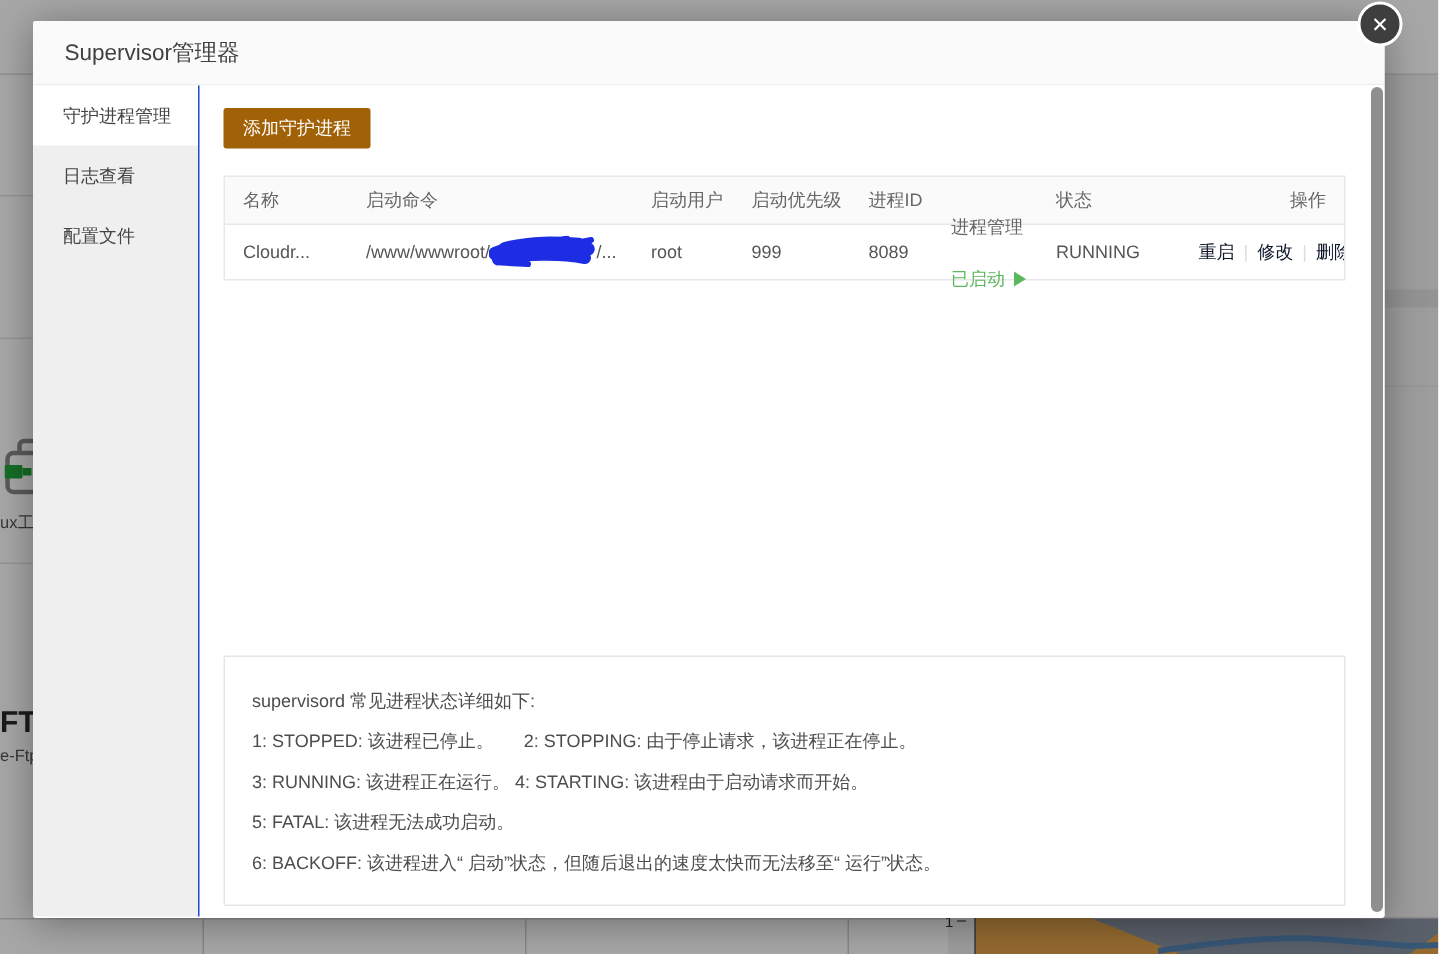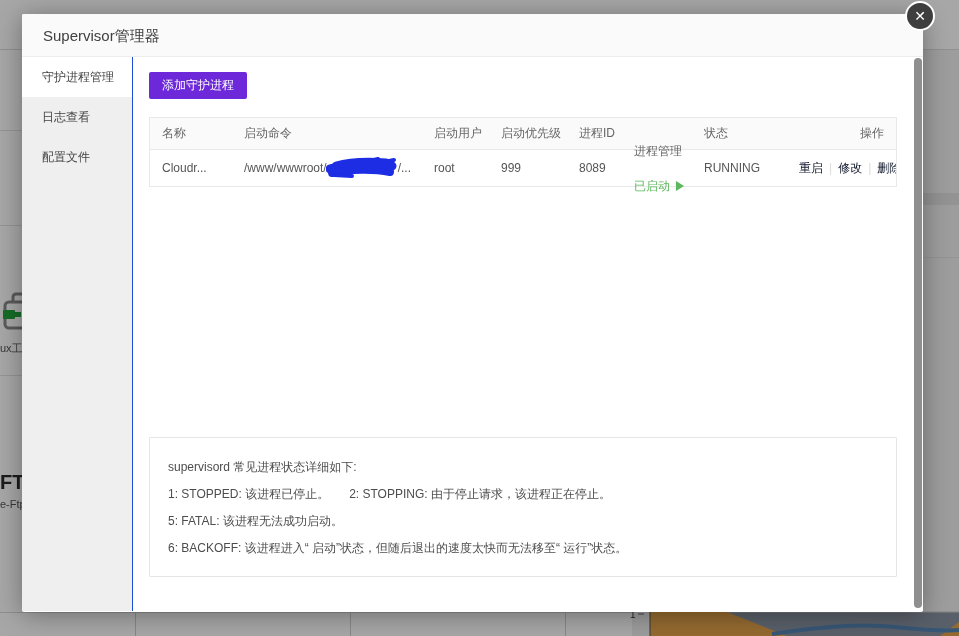--- a/index.html
+++ b/index.html
@@ -30,21 +30,21 @@
     font-size:14px; font-weight:bold; cursor:pointer; z-index:12; }
   .modal-title { height:43px; line-height:43px; padding-left:21px; font-size:15px; color:#404040;
     background:#fafafa; border-bottom:1px solid #ededed; border-radius:2px 2px 0 0; }
   .modal-body { position:relative; height:554px; }
   .sidebar { position:absolute; left:0; top:0; bottom:0; width:111px; background:#efefef; border-right:1px solid #1d4ed8; }
   .side-item { height:40px; line-height:40px; padding-left:20px; font-size:12px; color:#444; cursor:pointer; white-space:nowrap; }
   .side-item.active { background:#ffffff; }
   .content { position:absolute; left:112px; top:0; right:0; bottom:0; background:#fff; overflow:hidden; }
 
   .btn-add { display:inline-block; margin:15px 0 0 15px; height:27px; line-height:27px; padding:0 13px;
-    background:#6d28d9; color:#fff; font-size:12px; border:none; border-radius:2px; cursor:pointer; }
+    background:#a16207; color:#fff; font-size:12px; border:none; border-radius:2px; cursor:pointer; }
 
   
   .ptable { margin:18px 26px 0 15px; border:1px solid #e8e8e8; font-size:12px; }
   .tr { display:flex; align-items:center; }
   .tr.head { height:32px; background:#fafafa; color:#666; border-bottom:1px solid #e8e8e8; }
   .tr.row  { height:36px; background:#fff; color:#555; }
   .td { padding-left:12px; white-space:nowrap; overflow:hidden; }
   .c-name{width:82px;} .c-cmd{width:190px; display:flex; align-items:center;} .c-user{width:67px;}
   .c-pri{width:78px;} .c-pid{width:55px;} .c-mgr{width:70px;margin-top:36px;} .c-status{width:95px;}
   .c-act{flex:1; text-align:right; padding-right:12px;}
@@ -164,20 +164,21 @@
             <div class="td c-status">RUNNING</div>
             <div class="td c-act">
               <a class="act-link">重启</a><span class="act-sep">|</span><a class="act-link">修改</a><span class="act-sep">|</span><a class="act-link">删除</a>
             </div>
           </div>
         </div>
 
         <div class="info-box">
           <div>supervisord 常见进程状态详细如下:</div>
           <div>1: STOPPED: 该进程已停止。      2: STOPPING: 由于停止请求，该进程正在停止。</div>
+          <div>3: RUNNING: 该进程正在运行。 4: STARTING: 该进程由于启动请求而开始。</div>
           <div>5: FATAL: 该进程无法成功启动。</div>
           <div>6: BACKOFF: 该进程进入“ 启动”状态，但随后退出的速度太快而无法移至“ 运行”状态。</div>
         </div>
       </div>
     </div>
 
     <div class="scroll-thumb"></div>
   </div>
 </div>
 

